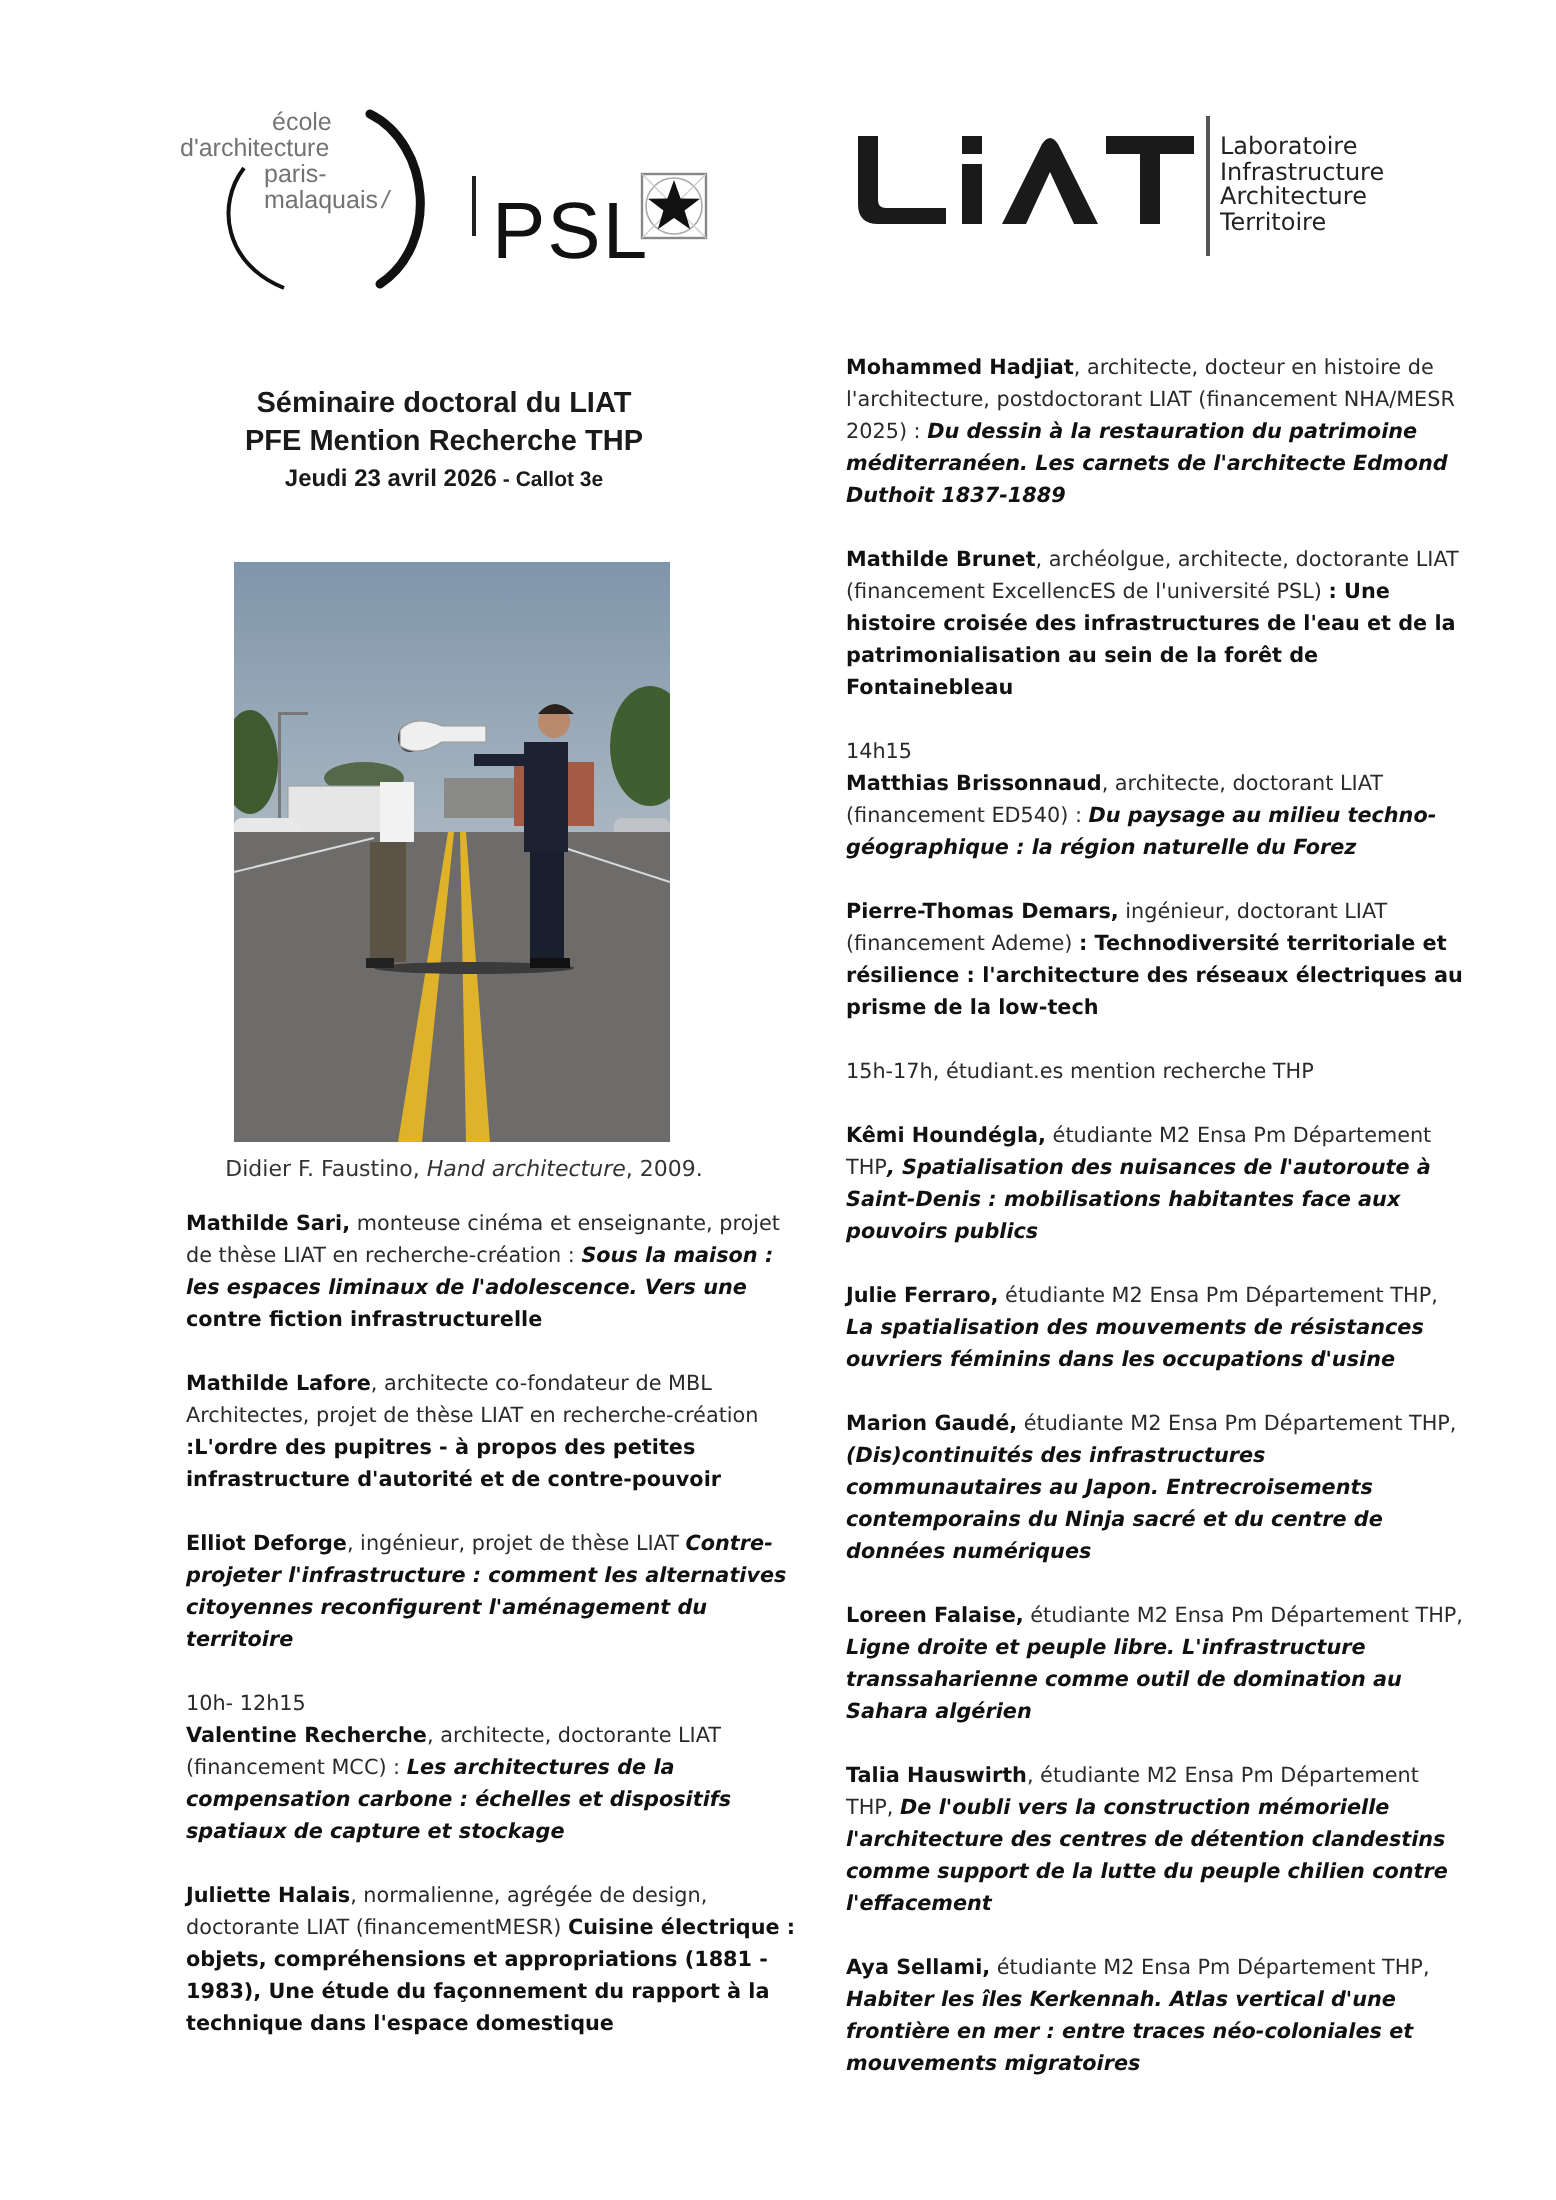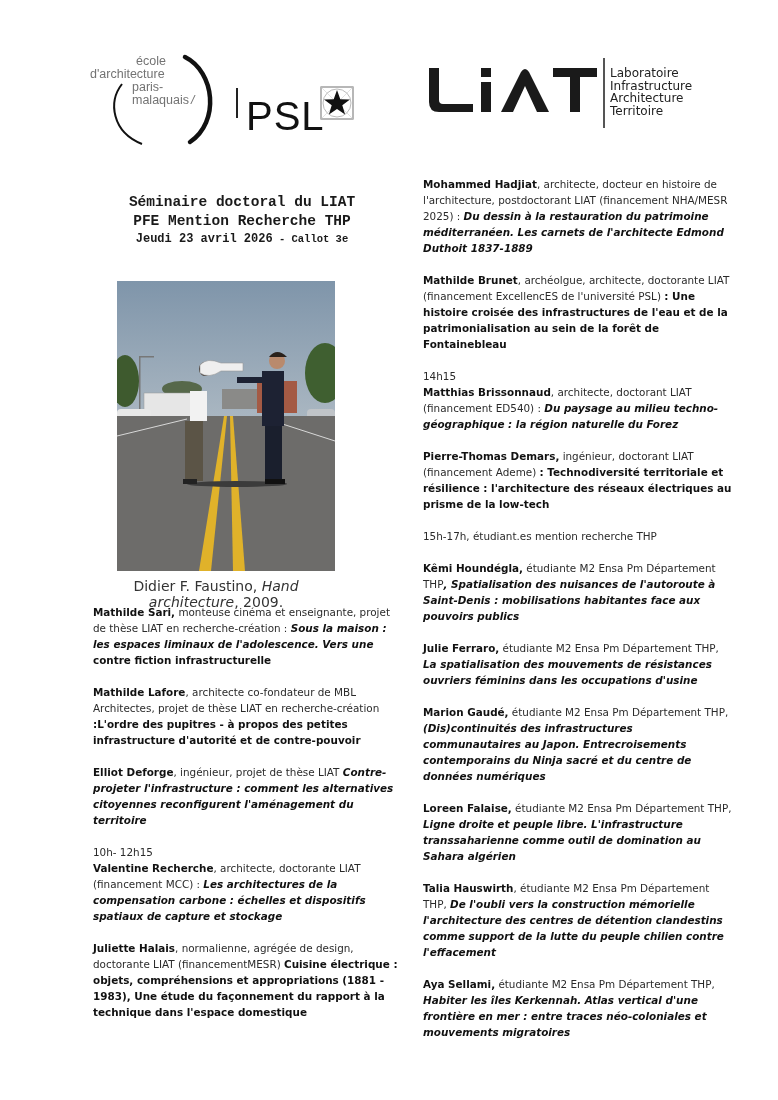--- a/index.html
+++ b/index.html
@@ -12,28 +12,28 @@
   .ecole-text { position: absolute; font-family: "Liberation Sans", sans-serif; line-height: 13px; font-size: 12.5px; color: #737373; }
   .psl-sep { left: 236px; top: 88px; width: 1.5px; height: 30px; background: #222; }
   .psl-text { left: 246px; top: 96px; font-size: 40px; letter-spacing: 1px; color: #111; line-height: 40px; font-family: "Liberation Sans", sans-serif; }
   .psl-star { left: 320px; top: 86px; width: 34px; height: 34px; }
 
   .liat-logo { left: 425px; top: 64px; width: 175px; height: 50px; }
   .liat-sep { left: 603px; top: 58px; width: 1.5px; height: 70px; background: #555; }
   .liat-sub { left: 610px; top: 67px; font-size: 12px; line-height: 12.5px; color: #222; font-family: "DejaVu Sans", sans-serif; }
 
   
-  .heading { left: 92px; top: 193px; width: 300px; text-align: center; font-family: Liberation Mono, monospace; font-weight: bold; }
+  .heading { left: 72px; top: 193px; width: 300px; text-align: center; font-family: Liberation Sans, sans-serif; font-weight: bold; }
   .heading .l1, .heading .l2 { font-size: 14.5px; line-height: 19px; }
   .heading .l3 { font-size: 12px; line-height: 17px; }
   .heading .l3 .small { font-size: 10.5px; }
 
   
   .photo { left: 117px; top: 281px; width: 218px; height: 290px; overflow: hidden; }
-  .caption { left: 96px; top: 578px; width: 240px; text-align: center; font-family: "DejaVu Sans", sans-serif; font-size: 14px; color: #333; }
+  .caption { left: 112px; top: 578px; width: 240px; text-align: center; font-family: "DejaVu Sans", sans-serif; font-size: 11px; color: #333; }
 
   
   .col { font-family: "DejaVu Sans", sans-serif; font-size: 10.4px; line-height: 16px; color: #2a2a2a; }
   .col-left { left: 93px; top: 604px; width: 305px; }
   .col-right { left: 423px; top: 176px; width: 310px; }
   .col p { margin: 0 0 16px 0; }
   .col .time { margin: 0; }
   .col b { color: #111; }
   .col .bi { font-weight: bold; font-style: italic; color: #111; }
   .col .b { font-weight: bold; color: #111; }

